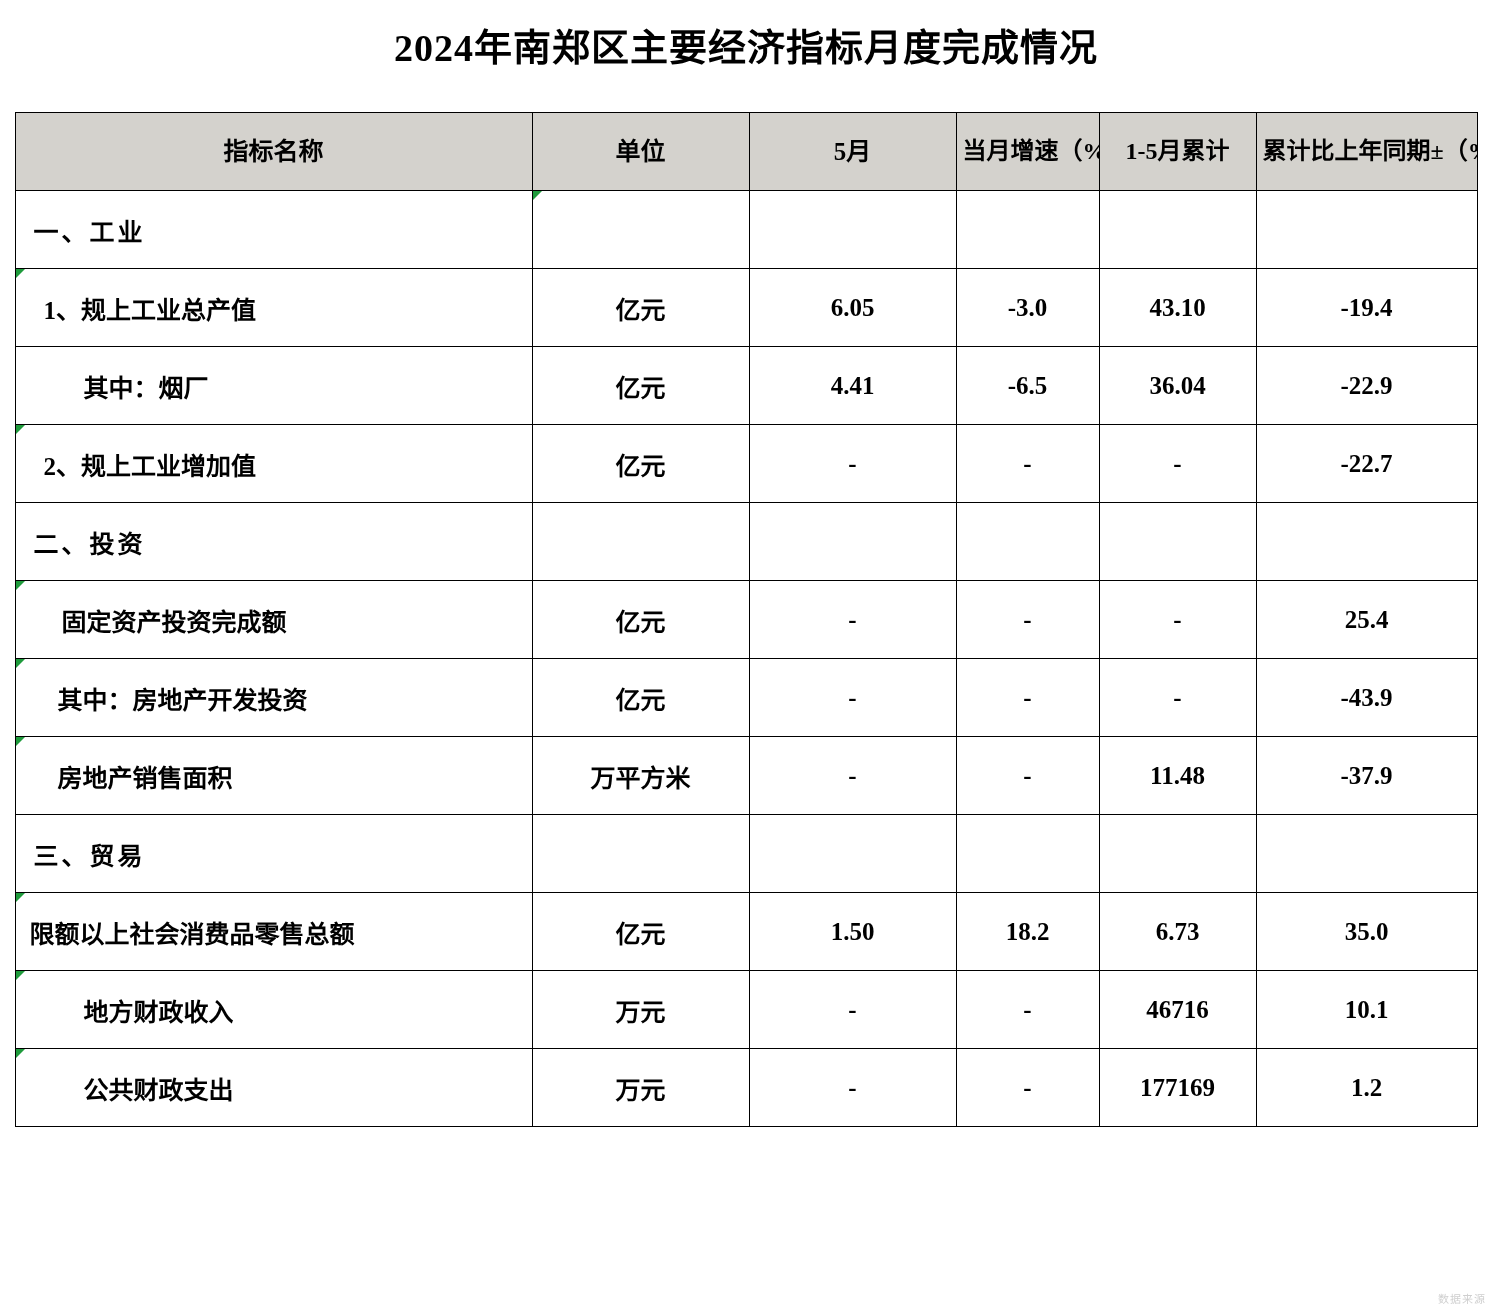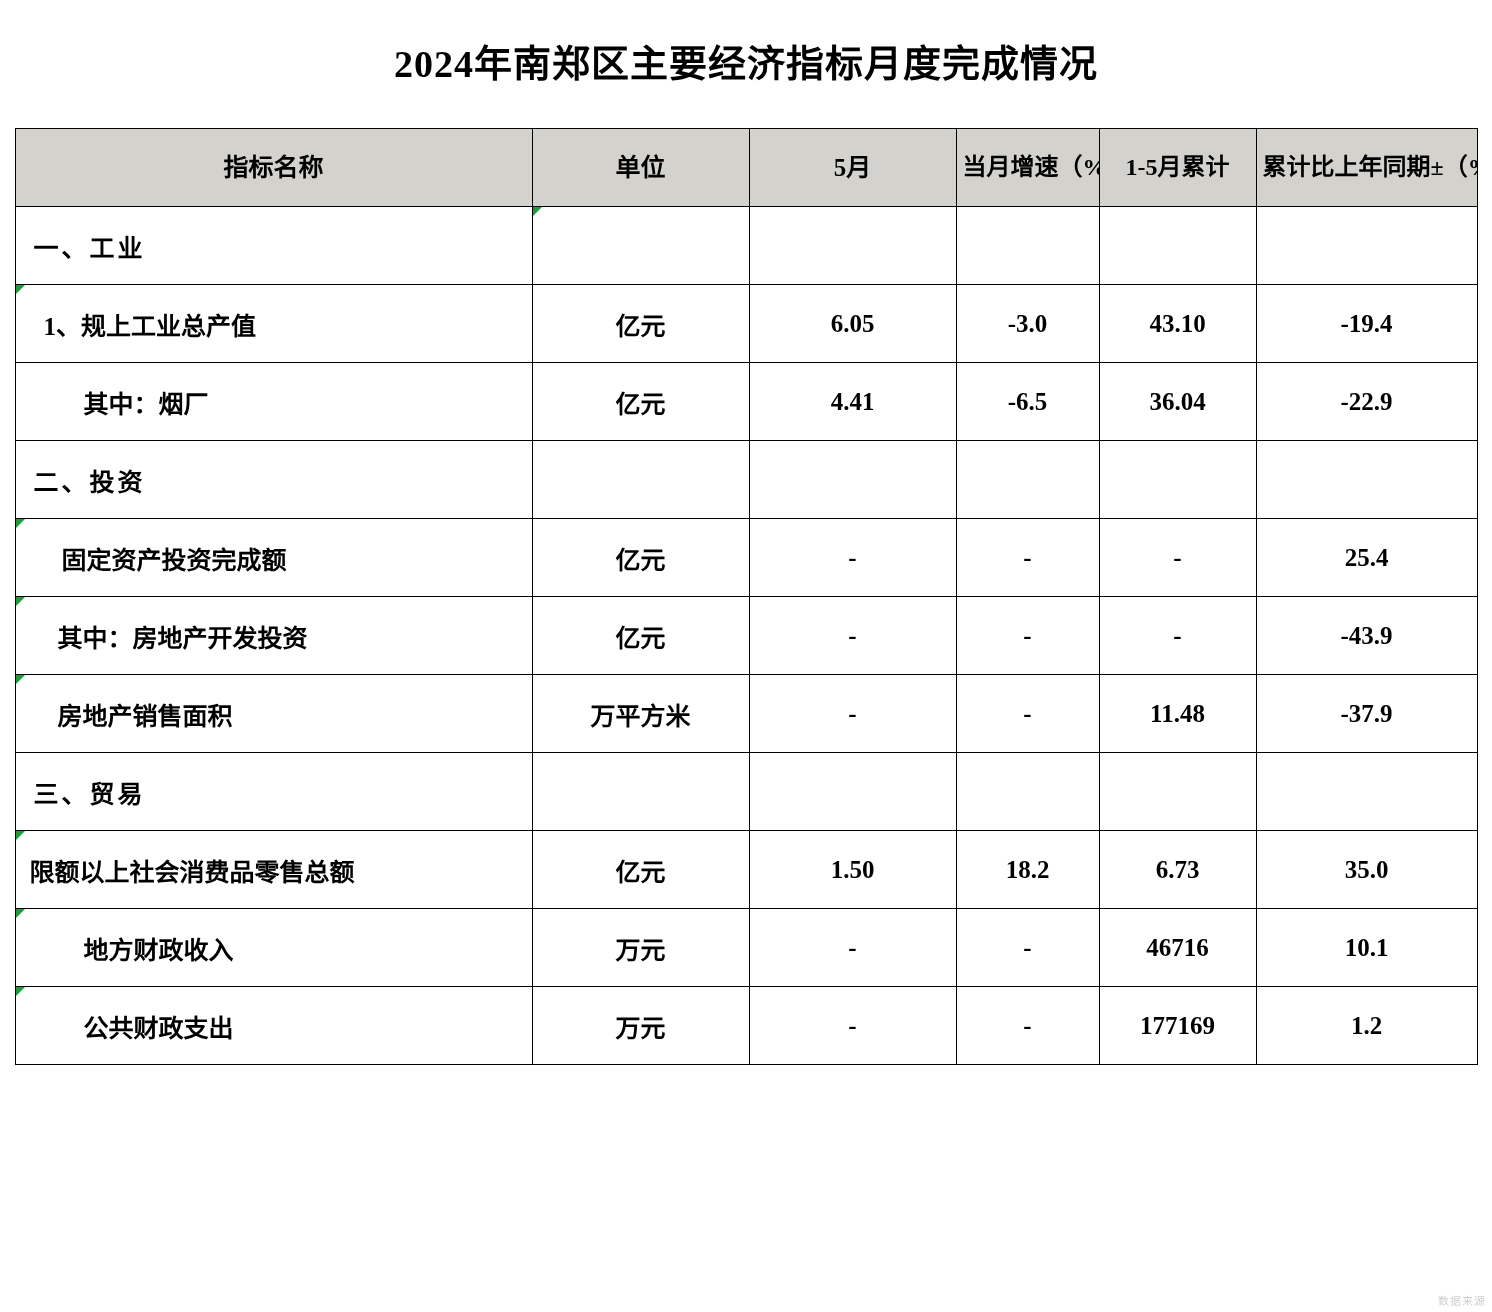--- a/index.html
+++ b/index.html
@@ -15,35 +15,35 @@
     overflow: hidden;
   }
   .sheet {
     position: relative;
     width: 1492px;
     height: 1312px;
     box-sizing: border-box;
   }
   .title {
     width: 1462px;
-    margin: 16px auto;
+    margin: 0 auto;
     text-align: center;
     font-family: "Liberation Serif", "DejaVu Serif", serif;
     font-weight: bold;
     font-size: 38px;
     letter-spacing: 1px;
     line-height: 96px;
     height: 96px;
     white-space: nowrap;
   }
   table.main {
     border-collapse: collapse;
     table-layout: fixed;
     width: 1462px;
-    margin: 0 auto;
+    margin: 16px auto;
   }
   table.main td, table.main th {
     border: 1px solid #000000;
     padding: 0 6px;
     font-size: 25px;
     font-weight: bold;
     font-family: "Liberation Serif", "DejaVu Serif", serif;
     vertical-align: middle;
     box-sizing: border-box;
     overflow: hidden;
@@ -98,21 +98,21 @@
     top: 0;
     left: 0;
     width: 0;
     height: 0;
     border-top: 9px solid #1f9b3c;
     border-right: 9px solid transparent;
   }
   .watermark {
     position: absolute;
     right: 6px;
-    bottom: 20px;
+    bottom: 6px;
     font-size: 11px;
     color: #cfcfcf;
     letter-spacing: 1px;
     font-family: "Liberation Sans", sans-serif;
   }
 </style>
 </head>
 <body>
 
 <div class="sheet">
@@ -160,20 +160,28 @@
 
       <tr>
         <td class="name"><span class="indent2">其中：烟厂</span></td>
         <td class="center">亿元</td>
         <td class="center">4.41</td>
         <td class="center">-6.5</td>
         <td class="center">36.04</td>
         <td class="center">-22.9</td>
       </tr>
 
+      <tr>
+        <td class="name marker"><span class="indent1">2、规上工业增加值</span></td>
+        <td class="center">亿元</td>
+        <td class="center">-</td>
+        <td class="center">-</td>
+        <td class="center">-</td>
+        <td class="center">-22.7</td>
+      </tr>
 
       <tr class="section">
         <td class="name">二、投资</td>
         <td class="center"></td>
         <td class="center"></td>
         <td class="center"></td>
         <td class="center"></td>
         <td class="center"></td>
       </tr>
 

